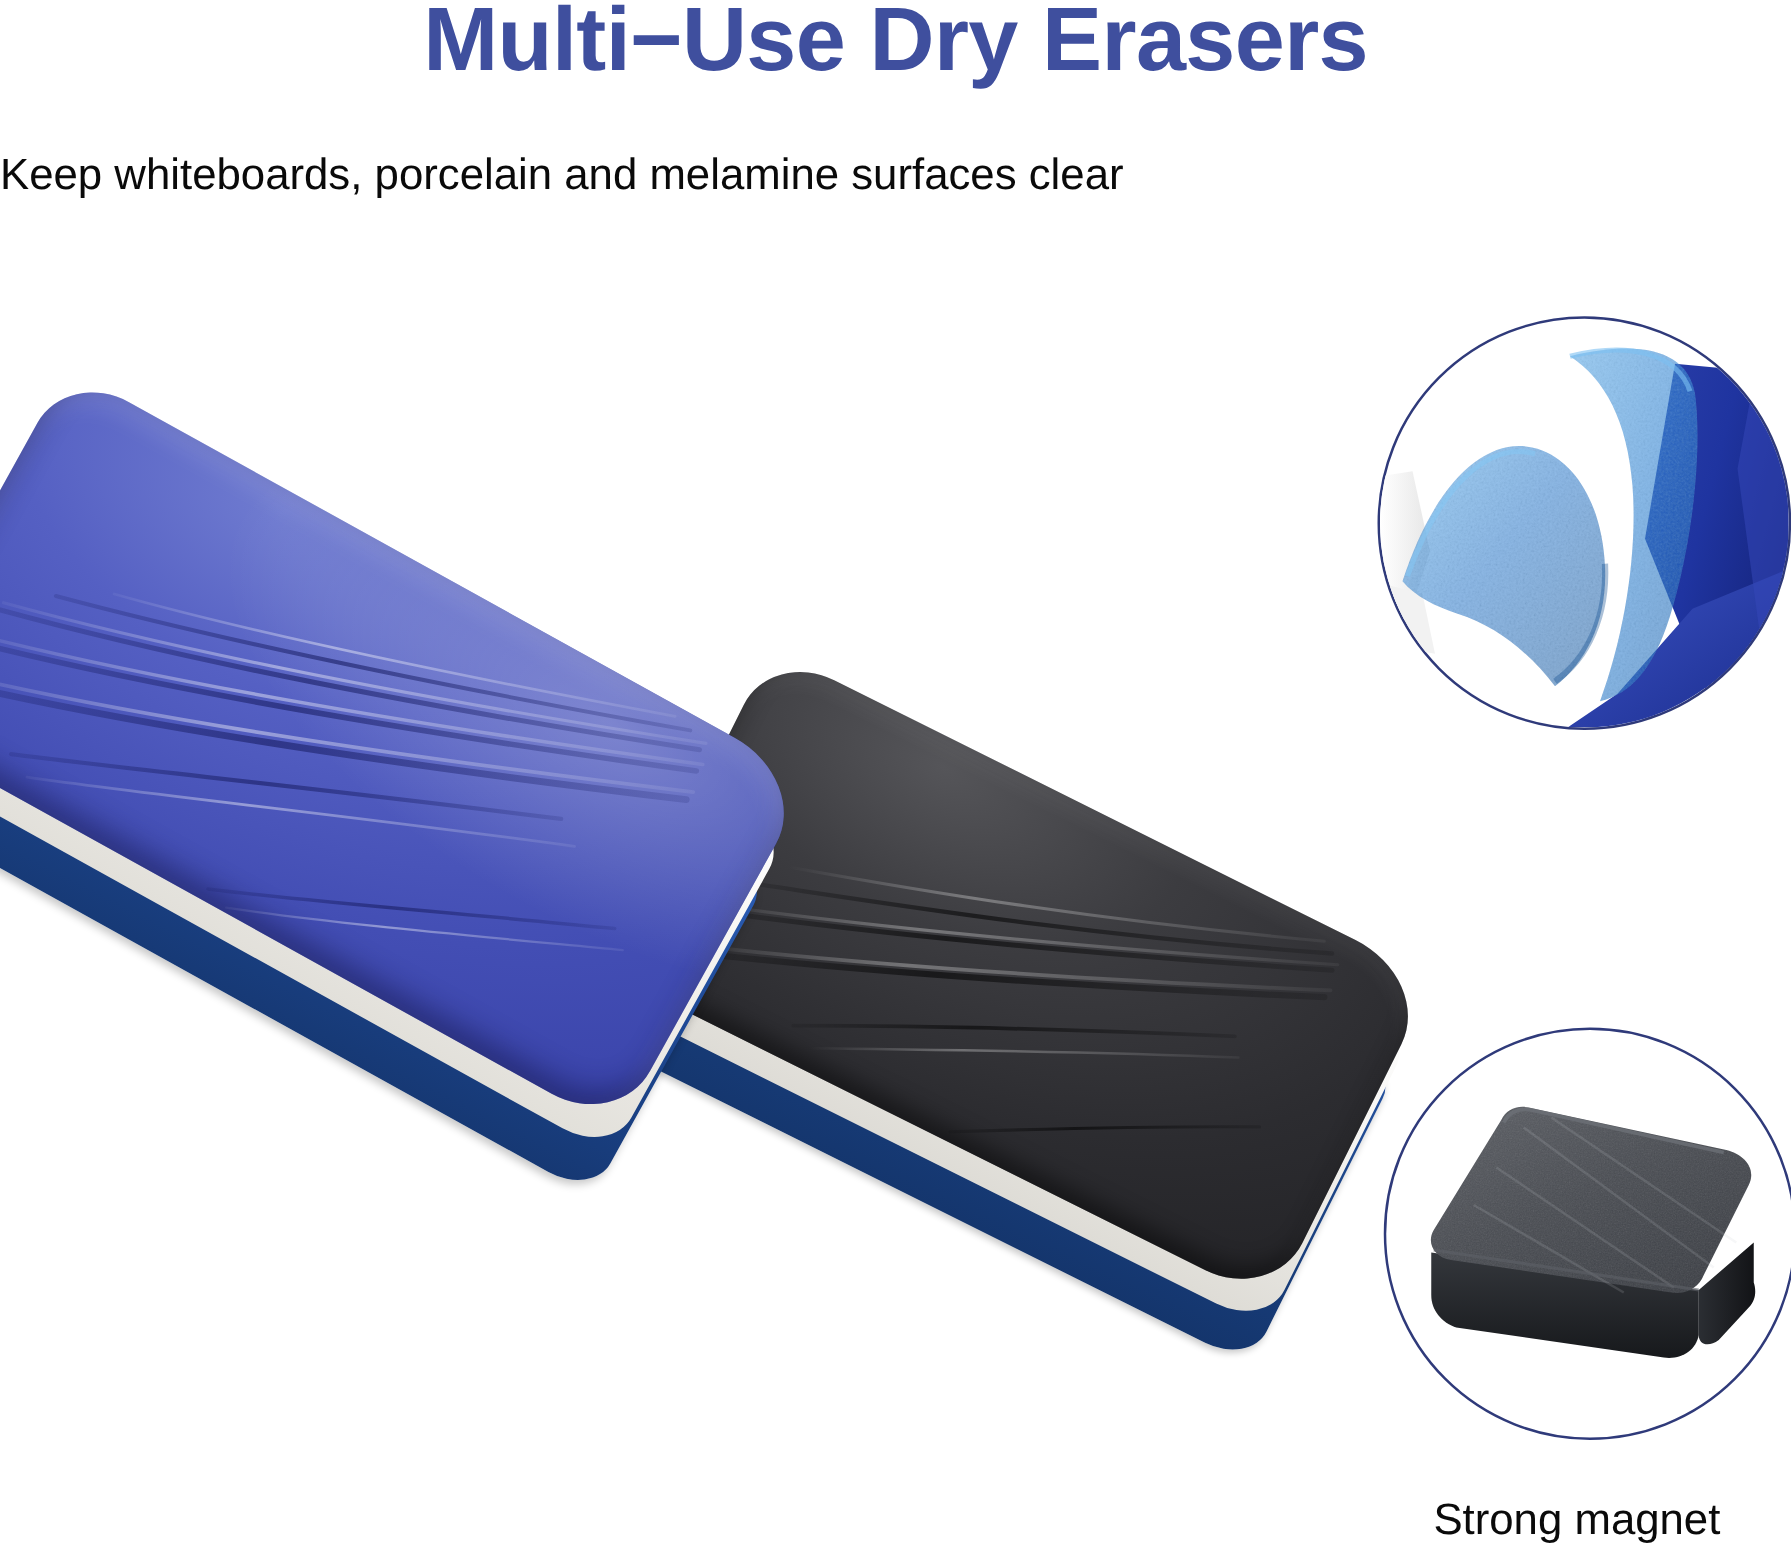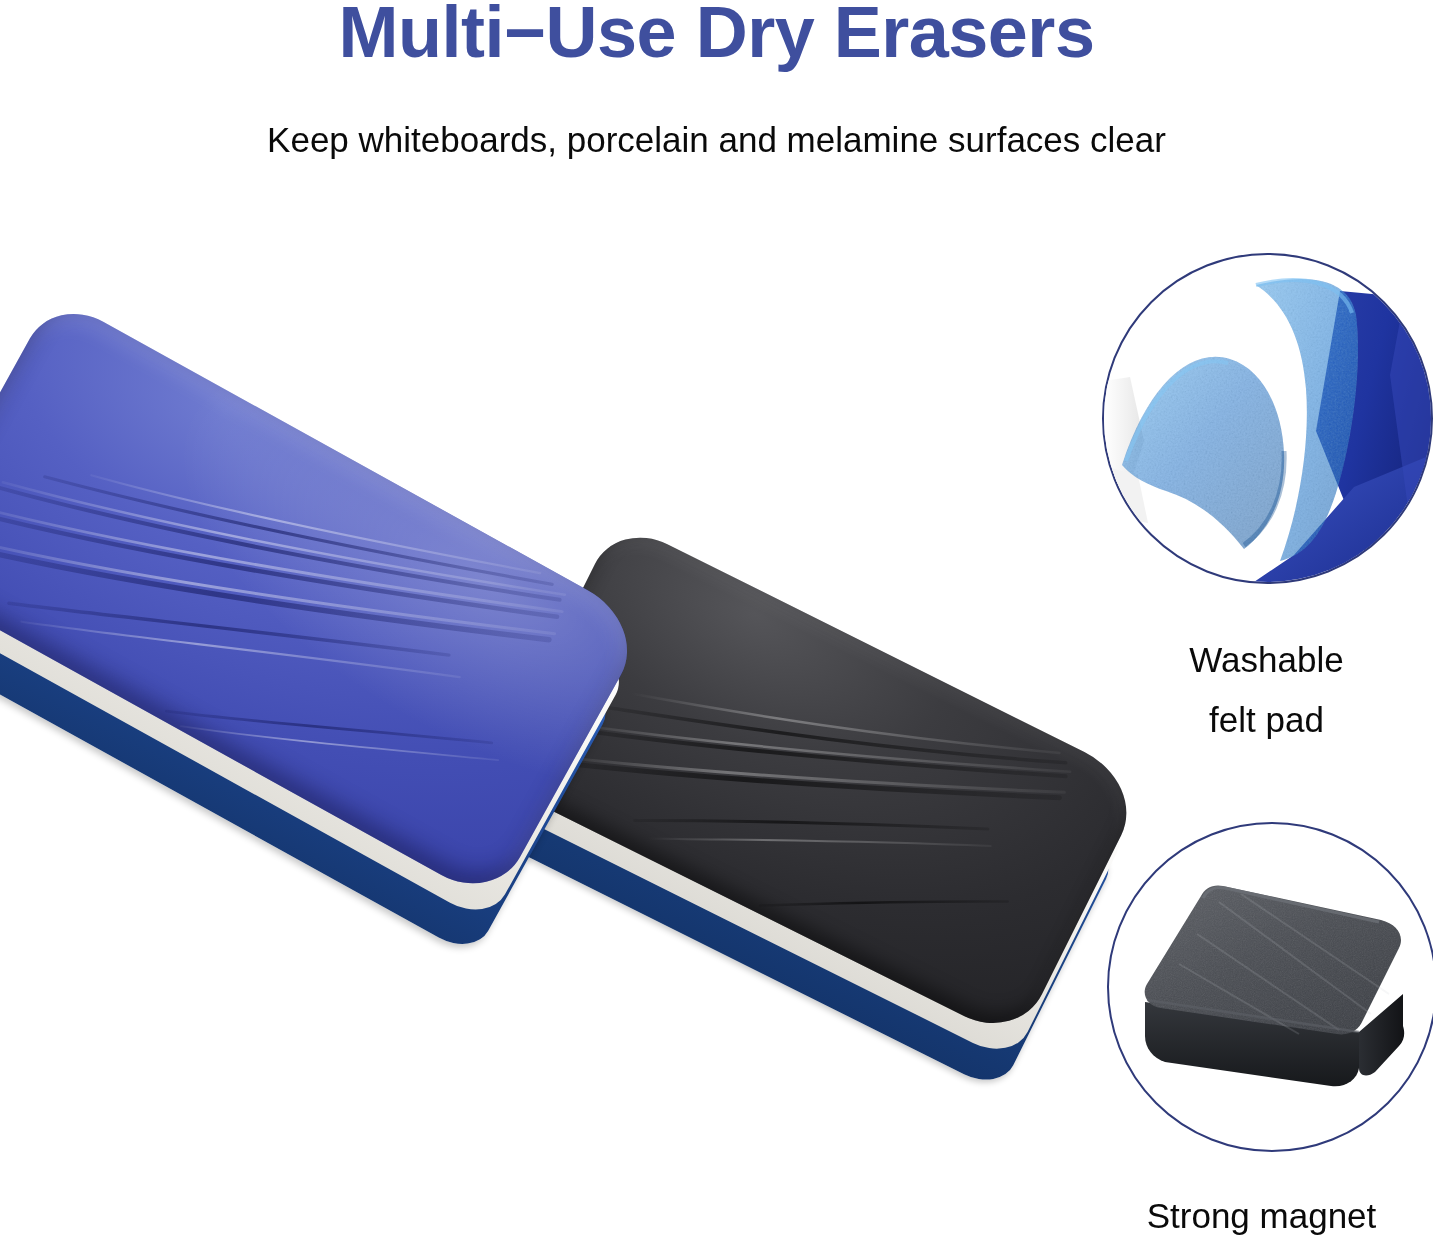--- a/index.html
+++ b/index.html
@@ -17,21 +17,20 @@
   .title{
     position:absolute;left:0;top:-4px;width:1433px;
     text-align:center;
     font-size:72px;font-weight:700;letter-spacing:-0.5px;
     color:#3f4f9e;
     line-height:1.0;
     white-space:nowrap;
   }
   .subtitle{
     position:absolute;left:0;top:122px;width:1433px;
-    text-align:center;
     font-size:35px;font-weight:400;
     color:#0a0a0a;
     line-height:1.0;
     white-space:nowrap;
   }
 
   
   .product-area{position:absolute;left:0;top:400px;width:1090px;height:837px;}
 
   .eraser{position:absolute;transform-origin:50% 50%;}
@@ -258,22 +257,20 @@
       </g>
       <path d="M18,210 C44,130 86,92 126,104 C158,114 178,152 180,198
                C182,240 166,274 140,294 C120,268 94,246 62,236
                C44,230 28,222 18,210 Z" fill="url(#feltA)" opacity="0.5"></path>
       <path d="M22,206 C48,132 88,98 124,108" fill="none" stroke="#84c6f4" stroke-width="4" opacity="0.55"></path>
 
       <path d="M140,290 C166,272 182,238 180,196" fill="none" stroke="#0e4a8c" stroke-width="5" opacity="0.35"></path>
     </svg>
   </div>
 
-  <div class="caption" id="felt-caption">Washable
-felt pad</div>
 
   <div class="inset" id="magnet-inset">
     <svg class="inset-svg" viewBox="0 0 326 326">
       <defs>
         <linearGradient id="magTop" x1="0.1" y1="0" x2="0.9" y2="1">
           <stop offset="0" stop-color="#5a5d63"></stop>
           <stop offset="0.45" stop-color="#494c52"></stop>
           <stop offset="1" stop-color="#3a3d43"></stop>
         </linearGradient>
         <linearGradient id="magFront" x1="0" y1="0" x2="0" y2="1">

